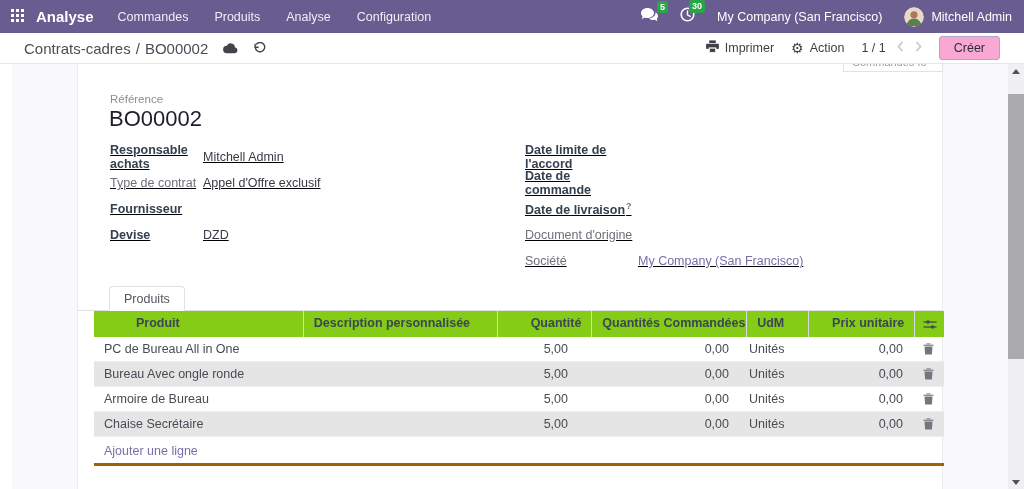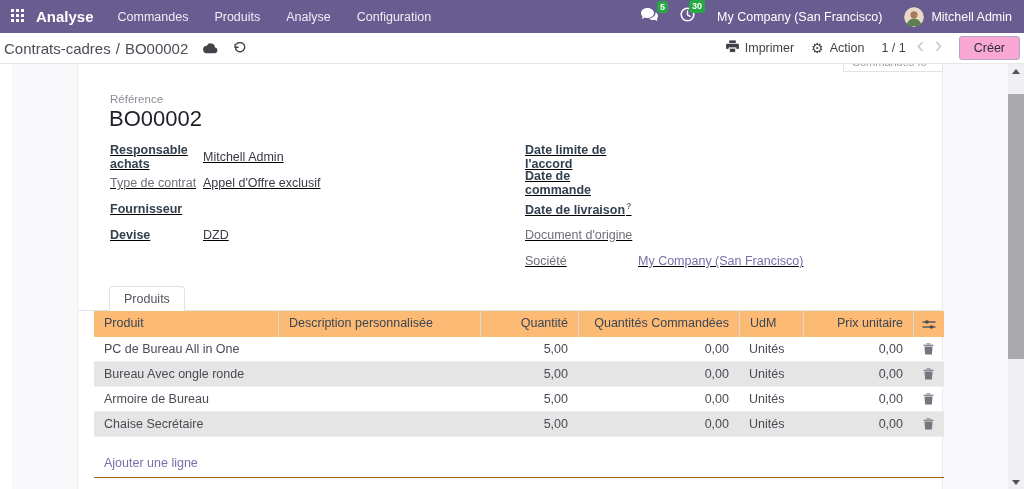--- a/index.html
+++ b/index.html
@@ -16,21 +16,21 @@
   .nav-right { margin-left:auto; display:flex; align-items:center; gap:22px; padding-right:12px; }
   .icon-wrap { position:relative; display:flex; align-items:center; cursor:pointer; }
   .nav-badge { position:absolute; top:-7px; right:-10px; background:#28a745; color:#fff;
                font-size:9px; font-weight:700; padding:1px 3px; border-radius:3px; line-height:1.2; }
   .nav-company { font-size:12.5px; }
   .nav-user { display:flex; align-items:center; gap:7px; font-size:12.5px; cursor:pointer; }
   .avatar { width:20px; height:20px; border-radius:50%; overflow:hidden; flex:none; }
 
   
   .cpanel { position:absolute; left:0; top:33px; width:1024px; height:31px; background:#fff;
-            border-bottom:1px solid #e6e6e9; display:flex; align-items:center; padding:0 4px; }
+            border-bottom:1px solid #e6e6e9; display:flex; align-items:center; padding:0 24px; }
   .breadcrumb { font-size:15px; color:#4c4c57; display:flex; align-items:center; gap:5px; }
   .bc-link { cursor:pointer; }
   .bc-icons { display:flex; align-items:center; gap:15px; margin-left:15px; }
   .bc-icons > span { display:flex; cursor:pointer; }
   .cp-right { margin-left:auto; display:flex; align-items:center; gap:17px; font-size:12.5px; color:#3f3f48; }
   .btn-flat { display:flex; align-items:center; gap:6px; cursor:pointer; }
   .gear-glyph { font-size:14px; line-height:1; }
   .pager { display:flex; align-items:center; gap:11px; }
   .pager-val { color:#3f3f48; }
   .pg-btn { display:flex; cursor:pointer; }
@@ -61,29 +61,29 @@
   .fvalue { color:#3a3a46; cursor:text; }
   .fvalue.link { color:#7b6caa; cursor:pointer; }
 
   .tabbar { position:absolute; left:0; right:0; top:222px; height:25px; border-bottom:1px solid #dee2e6; }
   .tab { position:absolute; left:31px; top:0; height:25px; padding:5px 14px; background:#fff;
          border:1px solid #dee2e6; border-bottom:1px solid #fff; border-radius:4px 4px 0 0;
          font-size:12.5px; color:#55555e; cursor:pointer; }
 
   .ptable { position:absolute; left:16px; top:247px; width:850px; font-size:12.5px; }
   .trow { display:flex; }
-  .thead { background:#fdba74; color:#3c4654; font-weight:400; height:26px; }
+  .thead { background:#84cc16; color:#3c4654; font-weight:700; height:26px;padding-left:32px; }
   .th, .td { padding:5px 10px; overflow:hidden; white-space:nowrap; }
   .th + .th { border-left:1px solid #d6dade; }
   .tbody-row { height:25px; border-bottom:1px solid #eceef0; color:#4a4a55; cursor:pointer; }
   .tbody-row.alt { background:#e5e5e5;justify-content:center; }
   .c1{width:184px;} .c2{width:202px;} .c3{width:98px;text-align:right;}
   .c4{width:161px;text-align:right;} .c5{width:64px;} .c6{width:110px;text-align:right;}
   .c7{width:31px; display:flex; align-items:center; justify-content:center; padding:0;}
-  .addrow { height:29px; border-bottom:1px solid #a16207;margin-top:12px; }
+  .addrow { height:29px; border-bottom:3px solid #a16207; }
   .addrow .td { padding-top:7px; color:#7b6caa; cursor:pointer; }
   .del-btn { display:flex; cursor:pointer; }
   .opt-btn { display:flex; cursor:pointer; }
 
   
   .scrollbar { position:absolute; left:1008px; top:64px; width:16px; height:425px; background:#f0f0f3; }
   .sb-up, .sb-down { position:absolute; left:0; width:16px; height:14px; cursor:pointer; }
   .sb-up { top:0; } .sb-down { bottom:0; }
   .sb-up::after { content:""; display:block; margin:5px auto 0; width:0; height:0;
     border-left:4px solid transparent; border-right:4px solid transparent; border-bottom:5px solid #515157; }

